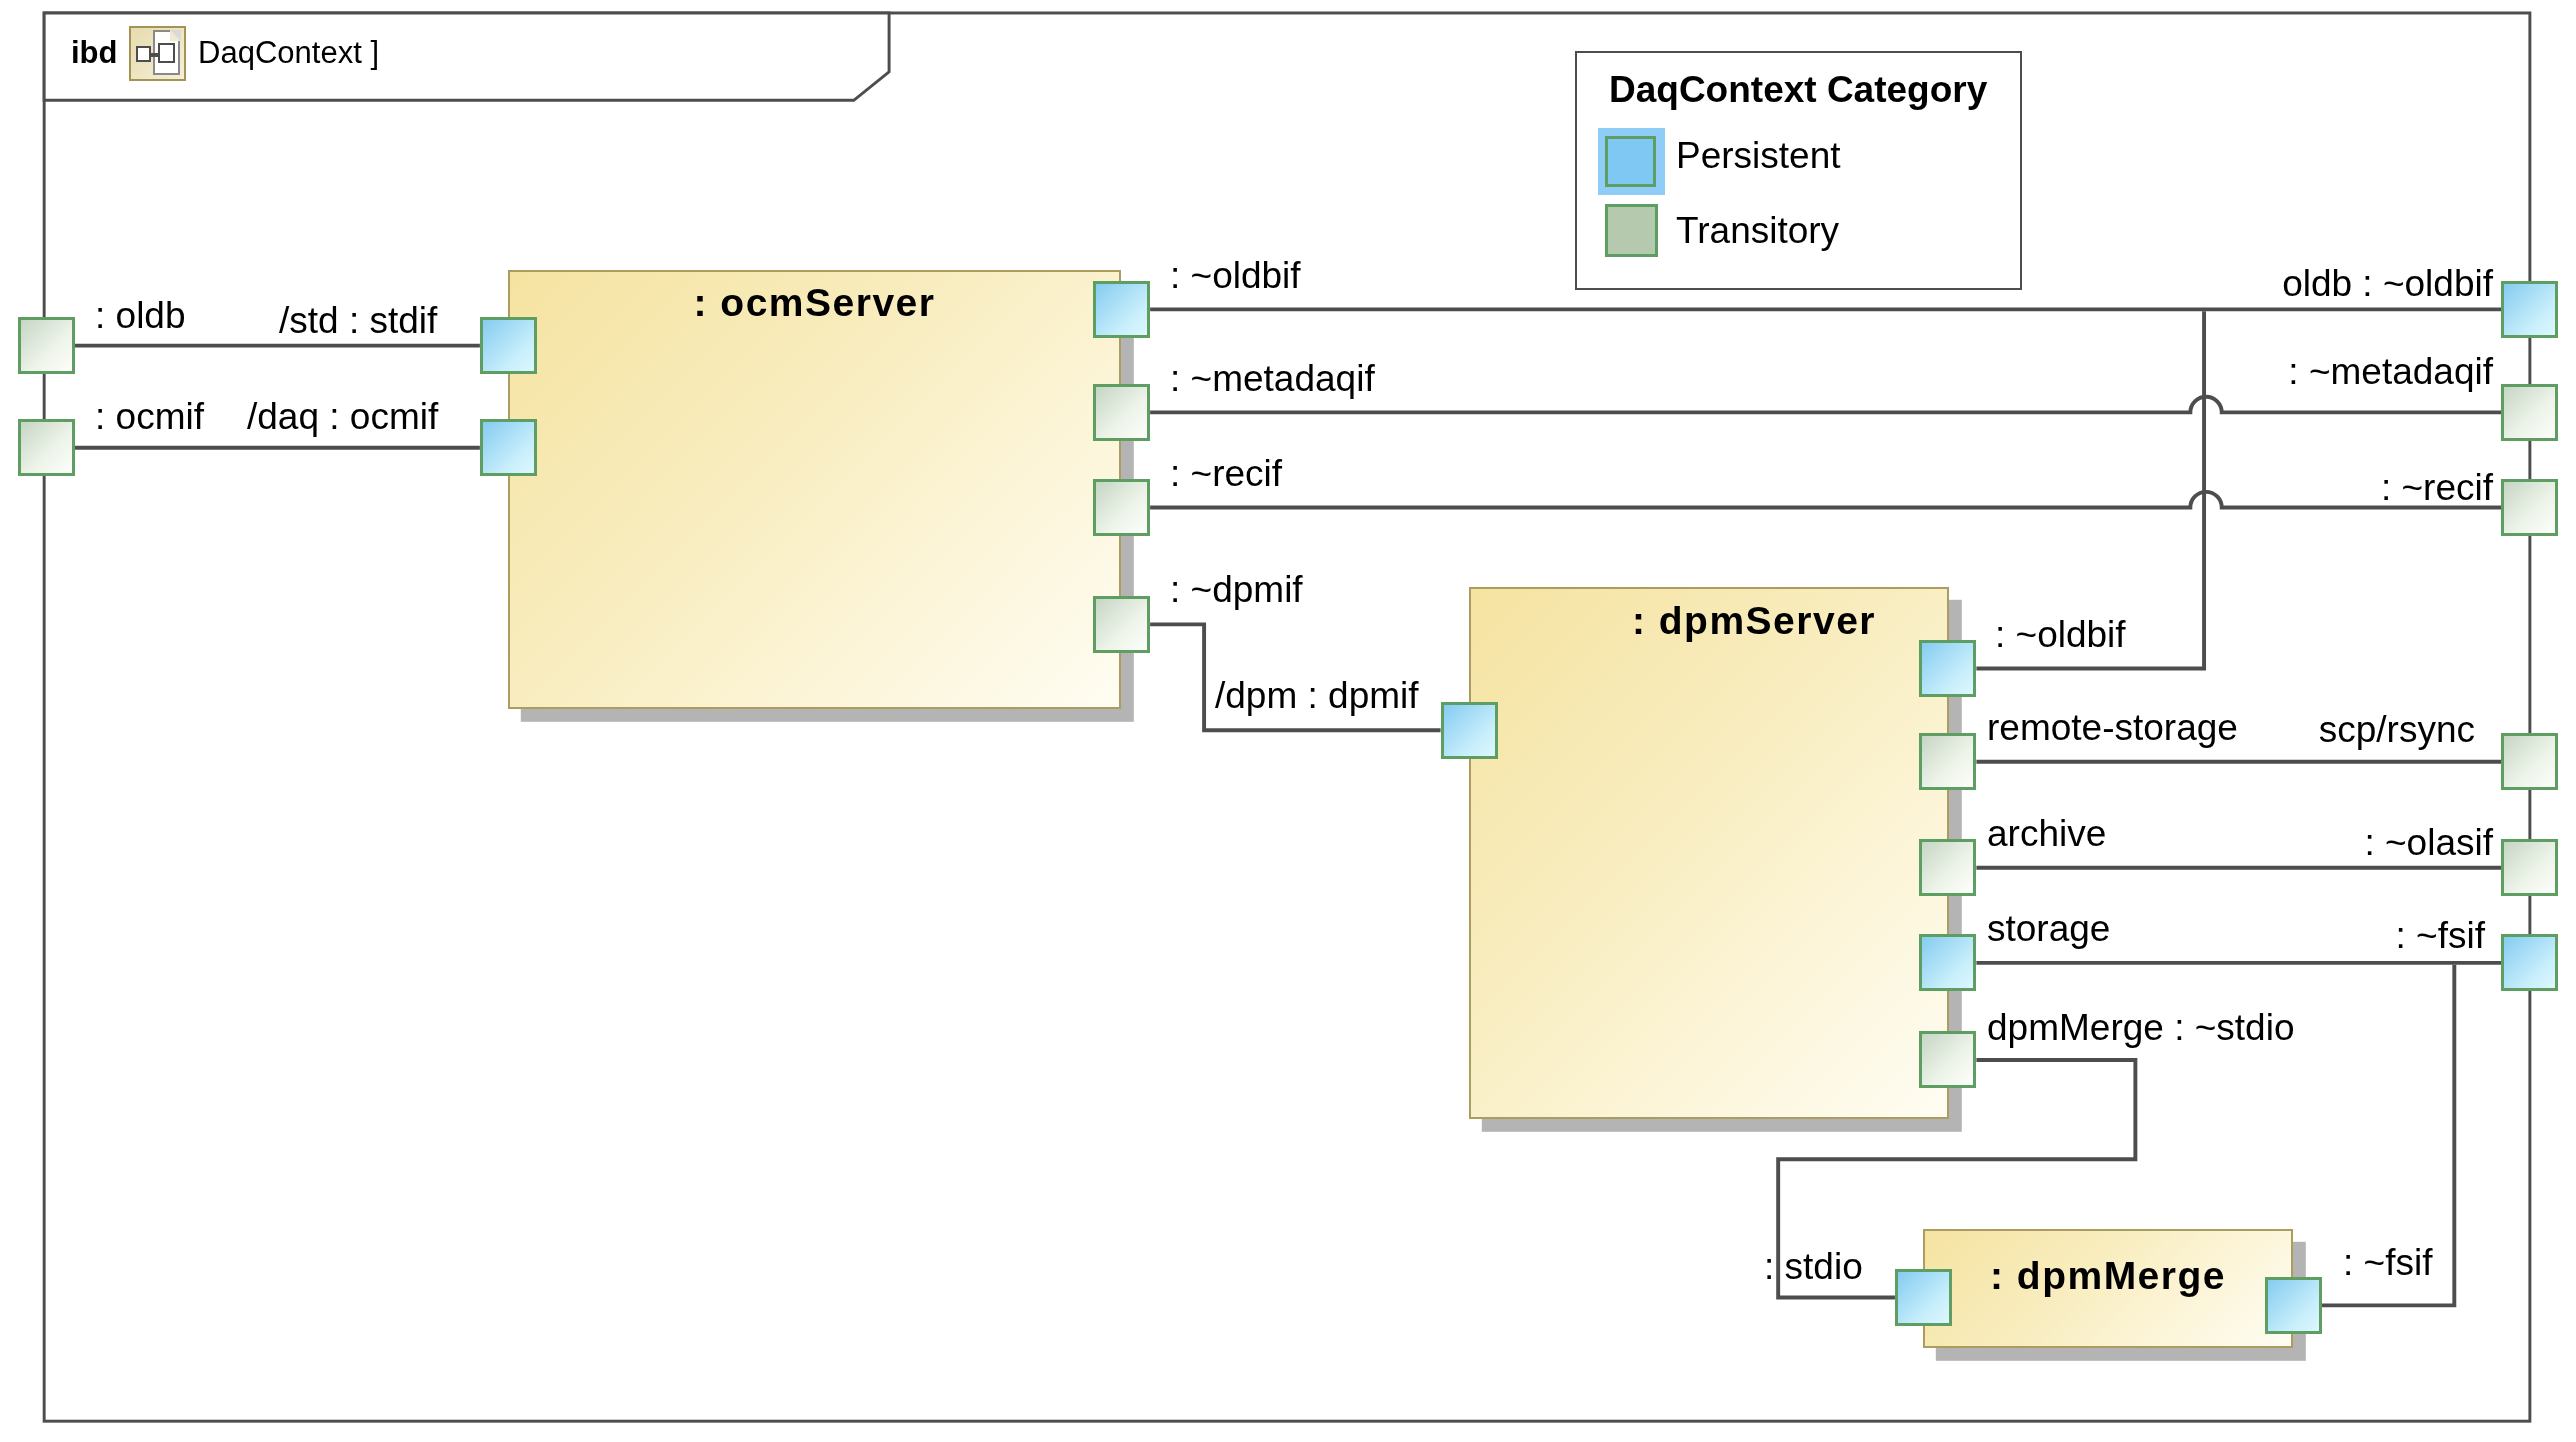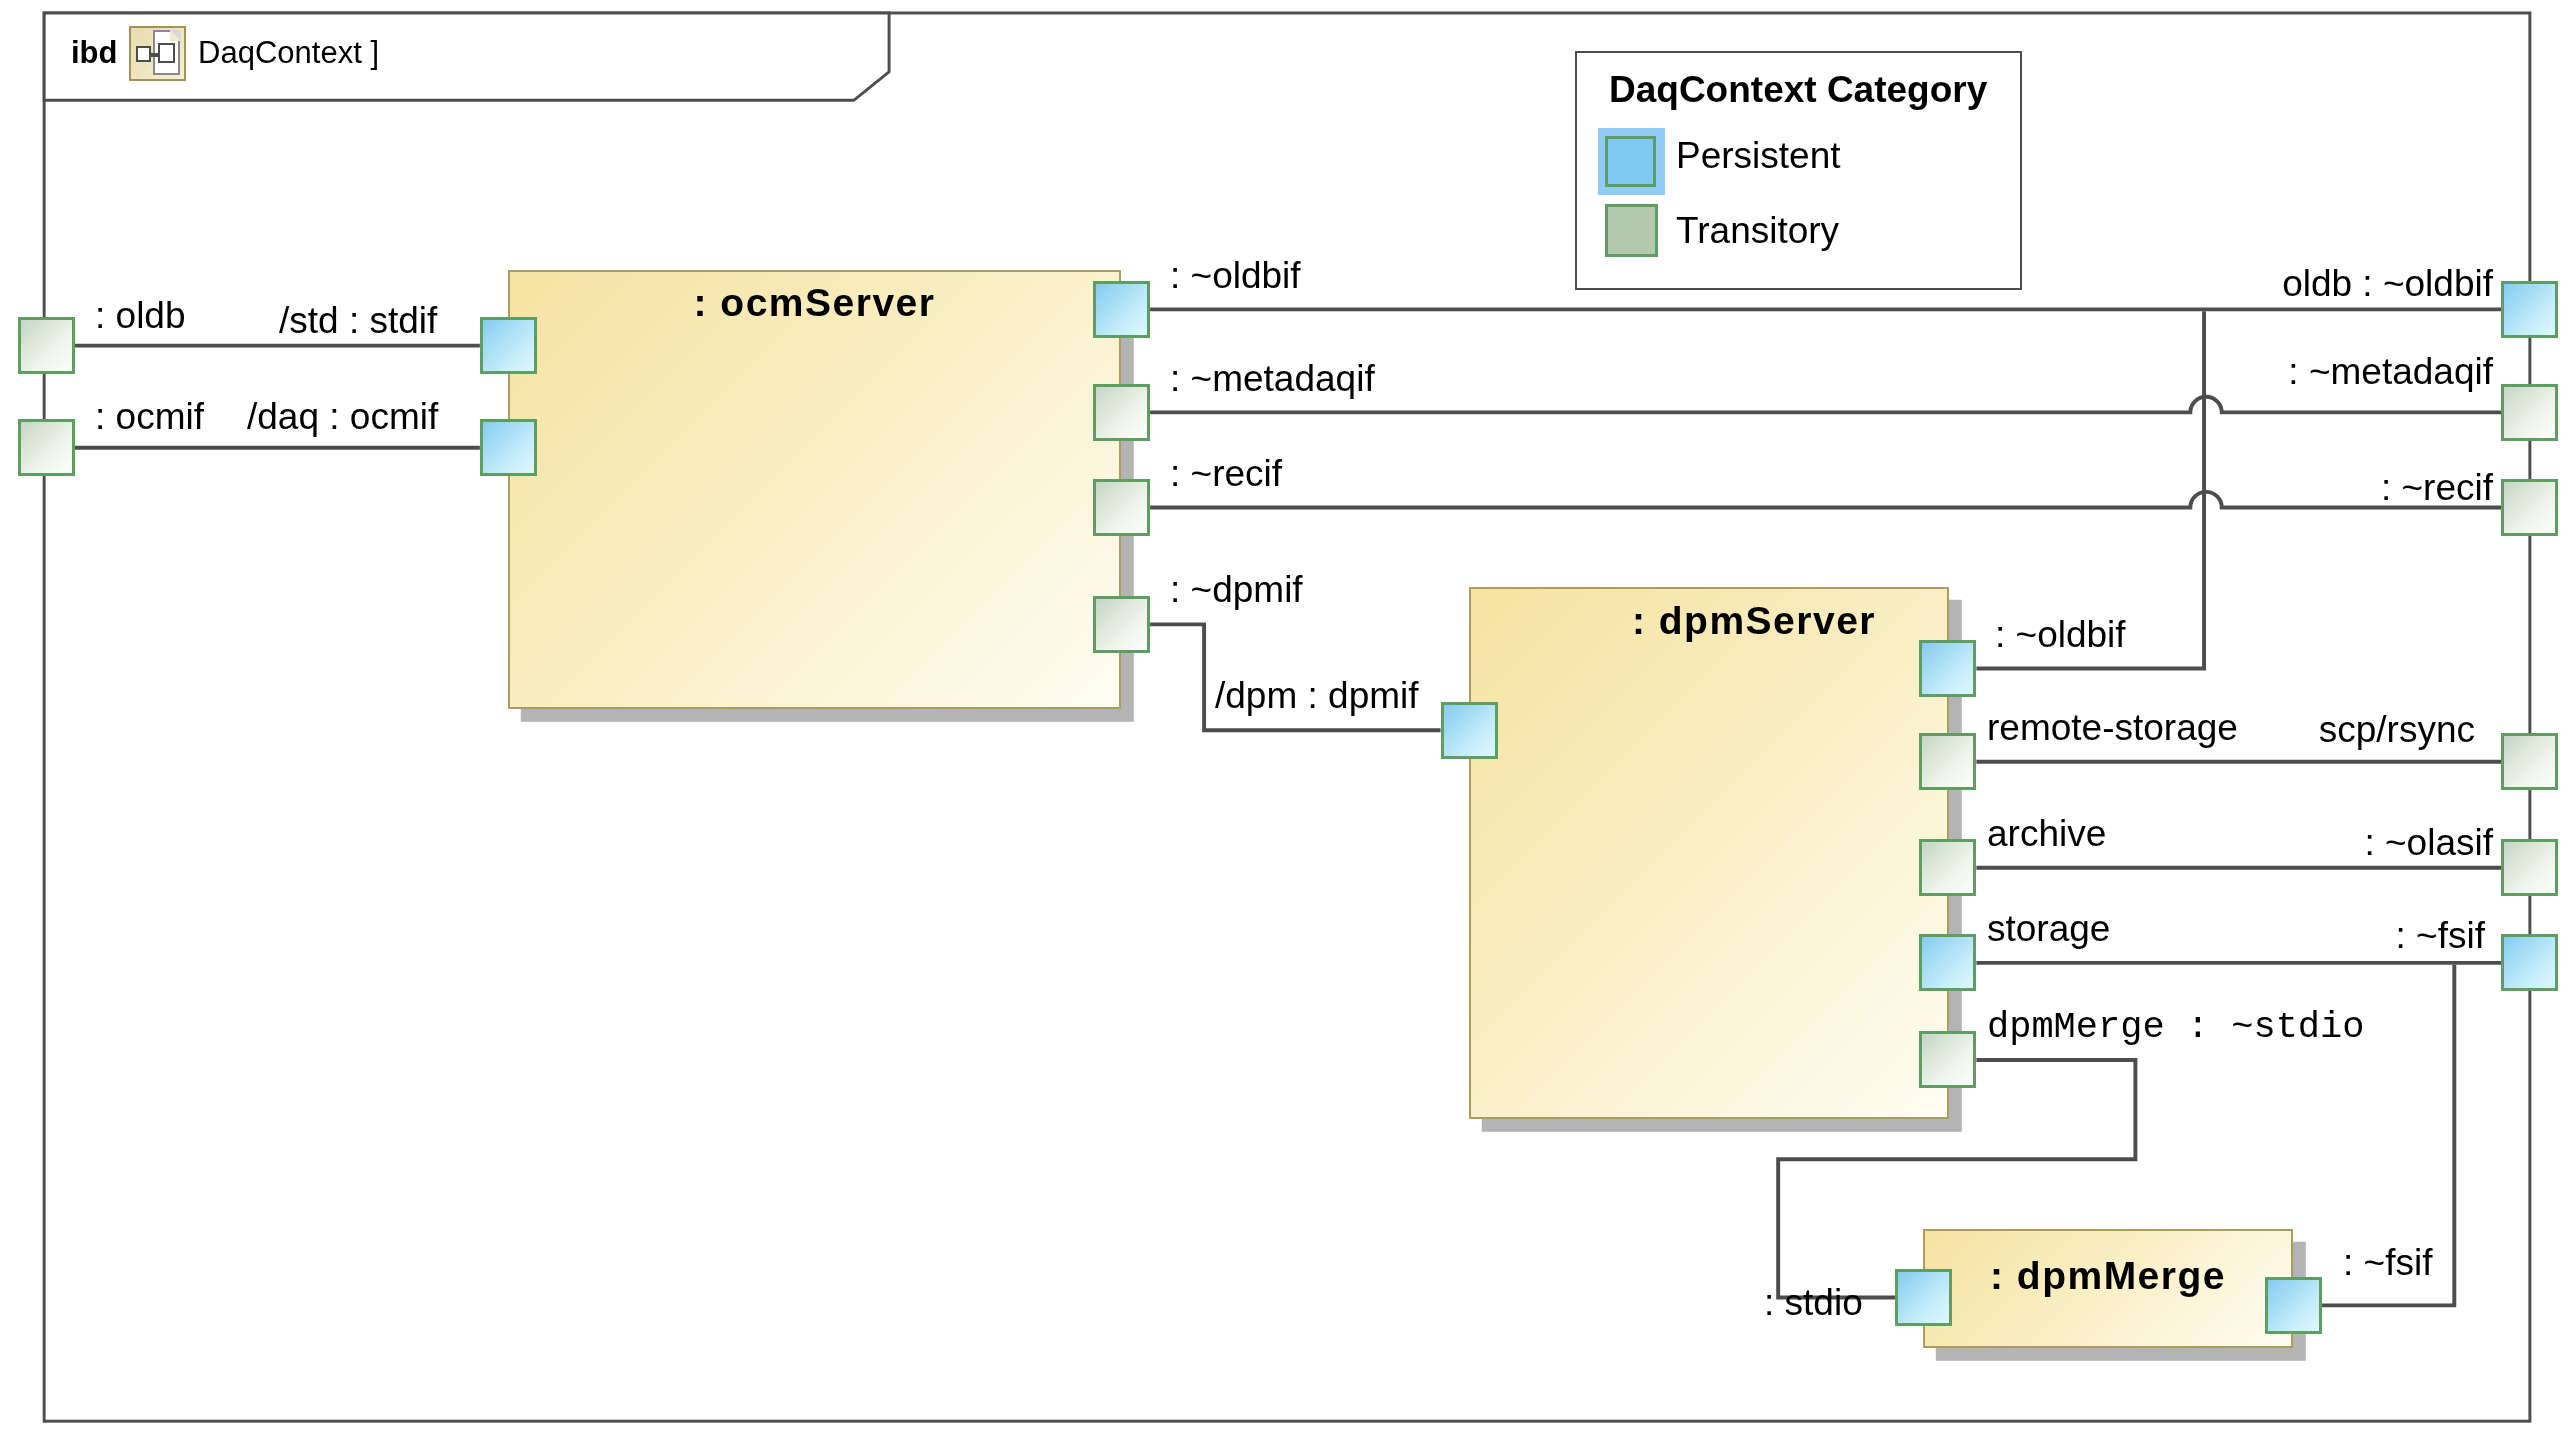--- a/index.html
+++ b/index.html
@@ -184,21 +184,21 @@
 <div class="lbl" style="left:1170px; top:569px;">: ~dpmif</div>
 <div class="lbl" style="left:1215px; top:675px;">/dpm : dpmif</div>
 
 <div class="lbl" style="left:1995px; top:614px;">: ~oldbif</div>
 <div class="lbl" style="left:1987px; top:707px;">remote-storage</div>
 <div class="lbl" style="right:101px;  top:709px;">scp/rsync</div>
 <div class="lbl" style="left:1987px; top:813px;">archive</div>
 <div class="lbl" style="right:83px;  top:822px;">: ~olasif</div>
 <div class="lbl" style="left:1987px; top:908px;">storage</div>
 <div class="lbl" style="right:91px;  top:915px;">: ~fsif</div>
-<div class="lbl" style="left:1987px; top:1007px;font-family:Liberation Mono, monospace;">dpmMerge : ~stdio</div>
-
-<div class="lbl" style="left:1764px; top:1246px;margin-top:36px;">: stdio</div>
+<div class="lbl" style="left:1987px; top:1007px;">dpmMerge : ~stdio</div>
+
+<div class="lbl" style="left:1764px; top:1246px;">: stdio</div>
 <div class="lbl" style="left:2343px; top:1242px;">: ~fsif</div>
 
 <div class="lbl" style="right:83px; top:263px;">oldb : ~oldbif</div>
 <div class="lbl" style="right:83px; top:351px;">: ~metadaqif</div>
 <div class="lbl" style="right:83px; top:467px;">: ~recif</div>
 
 
 </body></html>

